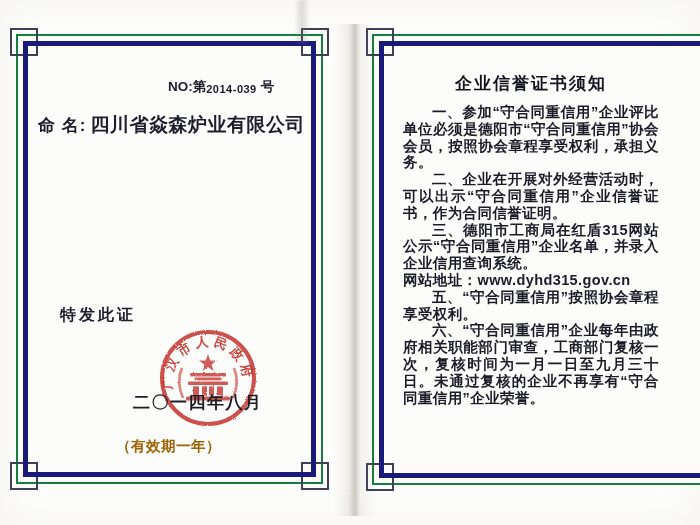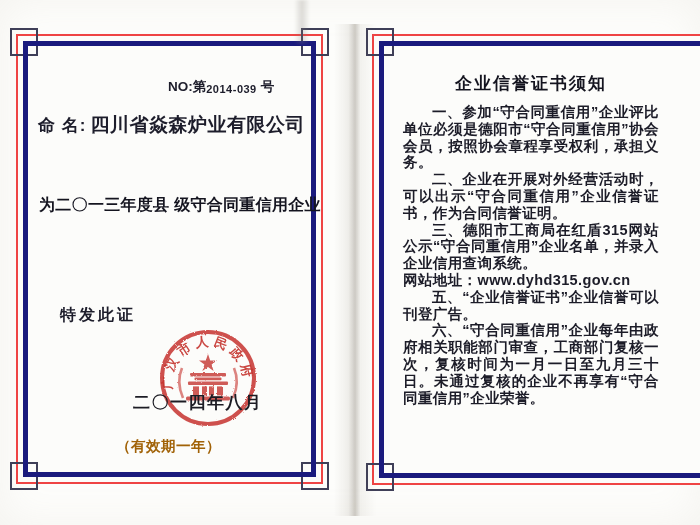--- a/index.html
+++ b/index.html
@@ -16,21 +16,21 @@
     filter:blur(0.6px);
   }
   .top-streak{
     position:absolute;left:294px;top:0;width:16px;height:44px;
     background:linear-gradient(90deg,rgba(0,0,0,0),rgba(130,125,115,0.25),rgba(0,0,0,0));
     filter:blur(1px);
   }
   
   .page{
     position:absolute;background:#fcfcfa;
-    border:2px solid #ef4444; 
+    border:2px solid #15803d; 
   }
   .page-left{left:16px;top:34px;width:303px;height:446px;}
   .page-right{left:372px;top:34px;width:310px;height:447px;padding-left:44px;}
   .thick{
     position:absolute;left:5px;top:5px;right:5px;bottom:5px;
     border:5px solid #1a1a7d;pointer-events:none;
   }
   .csq{
     position:absolute;width:24px;height:24px;border:2px solid #3f3f58;background:transparent;
   }
@@ -93,21 +93,20 @@
     <div class="thick"></div>
 
     <div class="serial">
       <span>NO:第</span><span class="num">2014-039</span><span class="suffix">号</span>
     </div>
 
     <div class="name-line">
       <span class="name-label">命 名:</span><span class="company">四川省焱森炉业有限公司</span>
     </div>
 
-    <div class="grant-line">为二〇一三年度县 级守合同重信用企业</div>
 
     <div class="issue-line">特发此证</div>
 
     <svg class="seal" width="136" height="136" viewBox="0 0 136 136">
       <defs>
         <path id="sealArc" d="M 33.5 82.3 A 36 36 0 1 1 102.5 82.3" fill="none"></path>
         <filter id="stampRough" x="-10%" y="-10%" width="120%" height="120%">
           <feTurbulence type="fractalNoise" baseFrequency="0.9" numOctaves="2" result="n"></feTurbulence>
           <feDisplacementMap in="SourceGraphic" in2="n" scale="2.2"></feDisplacementMap>
         </filter>
@@ -144,21 +143,21 @@
     <div class="csq br"></div>
     <div class="thick"></div>
 
     <div class="notice">
       <h2 class="notice-title">企业信誉证书须知</h2>
       <div>
           <p class="np">一、参加“守合同重信用”企业评比单位必须是德阳市“守合同重信用”协会会员，按照协会章程享受权利，承担义务。</p>
           <p class="np">二、企业在开展对外经营活动时，可以出示“守合同重信用”企业信誉证书，作为合同信誉证明。</p>
           <p class="np">三、德阳市工商局在红盾315网站公示“守合同重信用”企业名单，并录入企业信用查询系统。</p>
           <p class="np noind">网站地址：www.dyhd315.gov.cn</p>
-          <p class="np">五、“企业信誉证书”企业信誉可以刊登广告。</p>
+          <p class="np">五、“守合同重信用”按照协会章程享受权利。</p>
           <p class="np">六、“守合同重信用”企业每年由政府相关职能部门审查，工商部门复核一次，复核时间为一月一日至九月三十日。未通过复核的企业不再享有“守合同重信用”企业荣誉。</p>
         </div>
     </div>
   </div>
 
   <div class="crease"></div>
   <div class="top-streak"></div>
 </div>
 
 </body></html>

